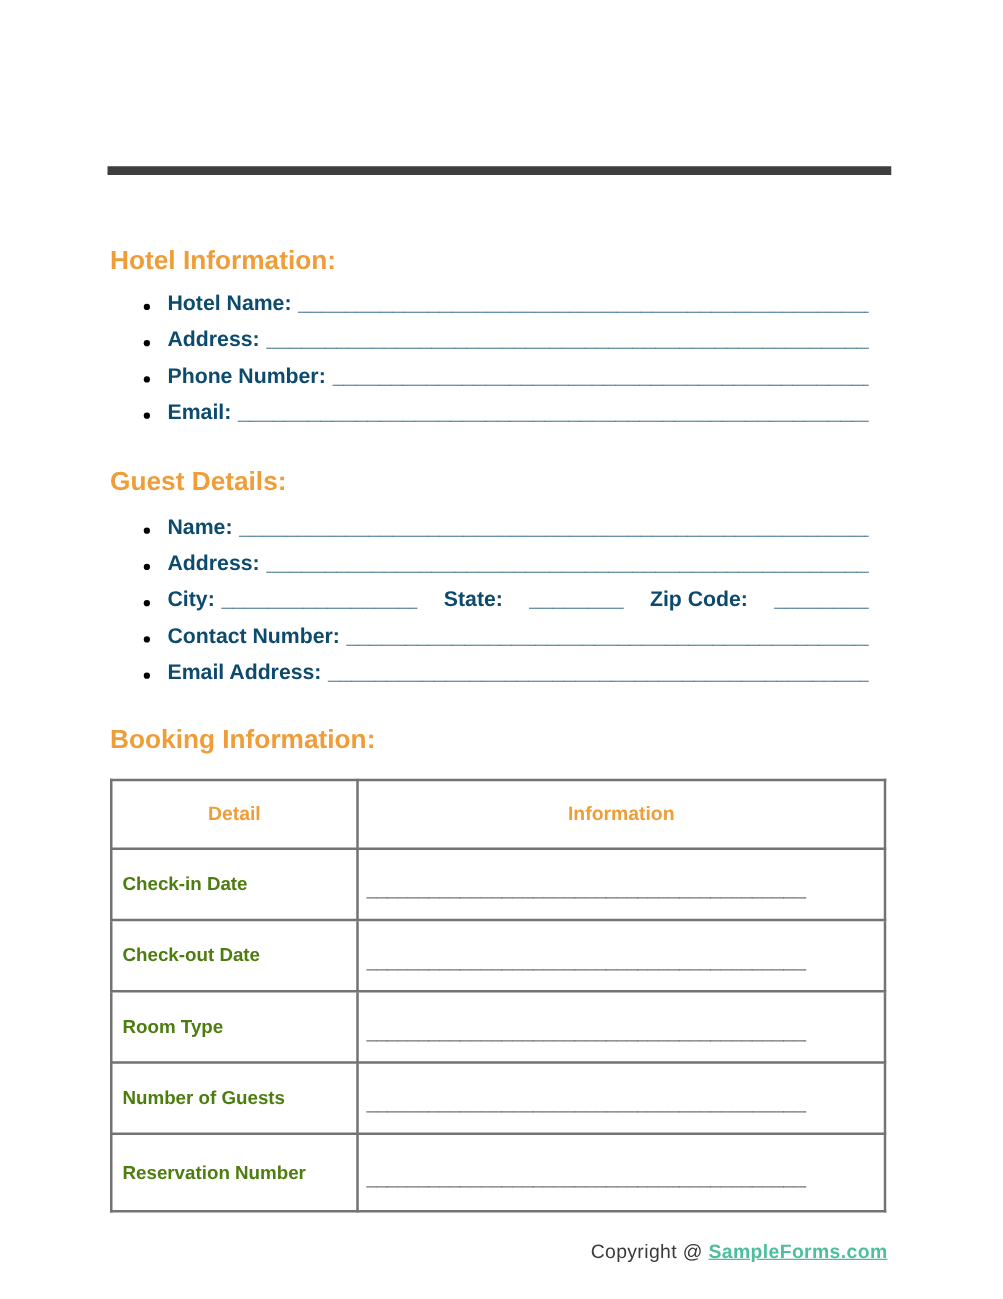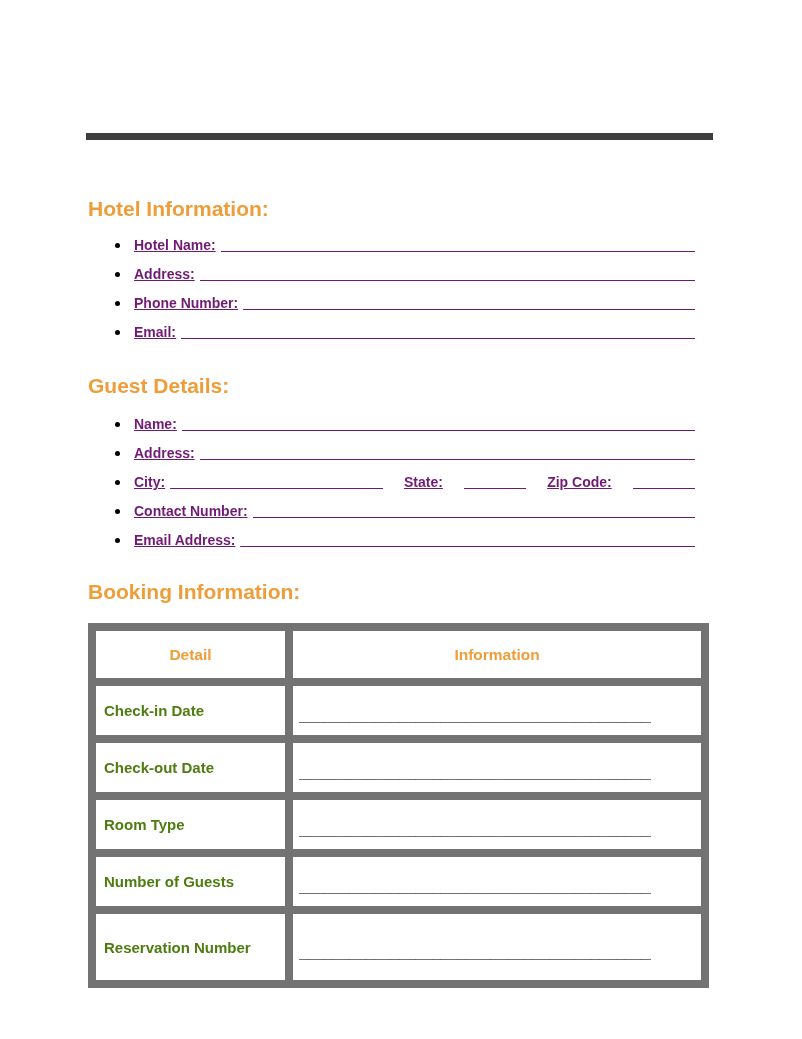--- a/index.html
+++ b/index.html
@@ -25,41 +25,41 @@
   }
   .heading-hotel   { top:197px; }
   .heading-guest   { top:374px; }
   .heading-booking { top:580px; }
 
   
   .field-list { position:absolute; left:88px; width:607px; }
   .list-hotel { top:224px; }
   .list-guest { top:403px; }
   .field-row { display:flex; align-items:flex-end; height:29px;
-               font-size:14px; font-weight:700; color:#701a75;text-decoration:underline; }
+               font-size:17px; font-weight:700; color:#0c4a6e; }
   .dot { flex:0 0 auto; width:5px; height:5px; border-radius:50%;
          background:#000; margin:0 14px 5px 27px; }
   .field-label { flex:0 0 auto; white-space:nowrap; margin-right:5px; }
   .inline-label { flex:0 0 auto; white-space:nowrap; margin:0 21px; }
   .line-fill { flex:1 1 auto; overflow:hidden; white-space:nowrap; }
   .line-fixed { flex:0 0 auto; white-space:nowrap; overflow:hidden; }
 
   
   .booking-table {
     position:absolute; left:88px; top:623px; width:621px;
     border-collapse:collapse;
   }
-  .booking-table td, .booking-table th { border:8px solid #737373; }
+  .booking-table td, .booking-table th { border:2px solid #737373; }
   .booking-table th {
     height:55px; text-align:center; vertical-align:middle;
     color:#ef9d38; font-size:15.5px; font-weight:700;
   }
   .col-detail { width:197px; }
   .booking-table td { height:57px; vertical-align:middle; }
-  .booking-table tr:last-child td { height:74px; }
+  .booking-table tr:last-child td { height:62px; }
   .detail-cell { padding-left:8px; font-size:15px; font-weight:700; color:#4d7c0f; }
   .info-cell { padding-left:6px; }
   .cell-line { width:352px; overflow:hidden; white-space:nowrap;
                font-size:15px; font-weight:700; color:#000; margin-top:10px; }
 
   
   .footer { position:absolute; top:993px; right:92px; font-size:15.5px;
             color:#3a3a3a; letter-spacing:0.3px; white-space:nowrap; }
   .footer-brand { color:#4ebe9d; font-weight:700; text-decoration:underline; }
 </style>
@@ -163,14 +163,17 @@
       </tr>
       <tr>
         <td class="detail-cell">Reservation Number</td>
         <td class="info-cell">
           <div class="cell-line">______________________________________________</div>
         </td>
       </tr>
     </tbody>
   </table>
 
+  <div class="footer">
+    <span>Copyright @ </span><span class="footer-brand">SampleForms.com</span>
+  </div>
 
 </div>
 
 </body></html>

